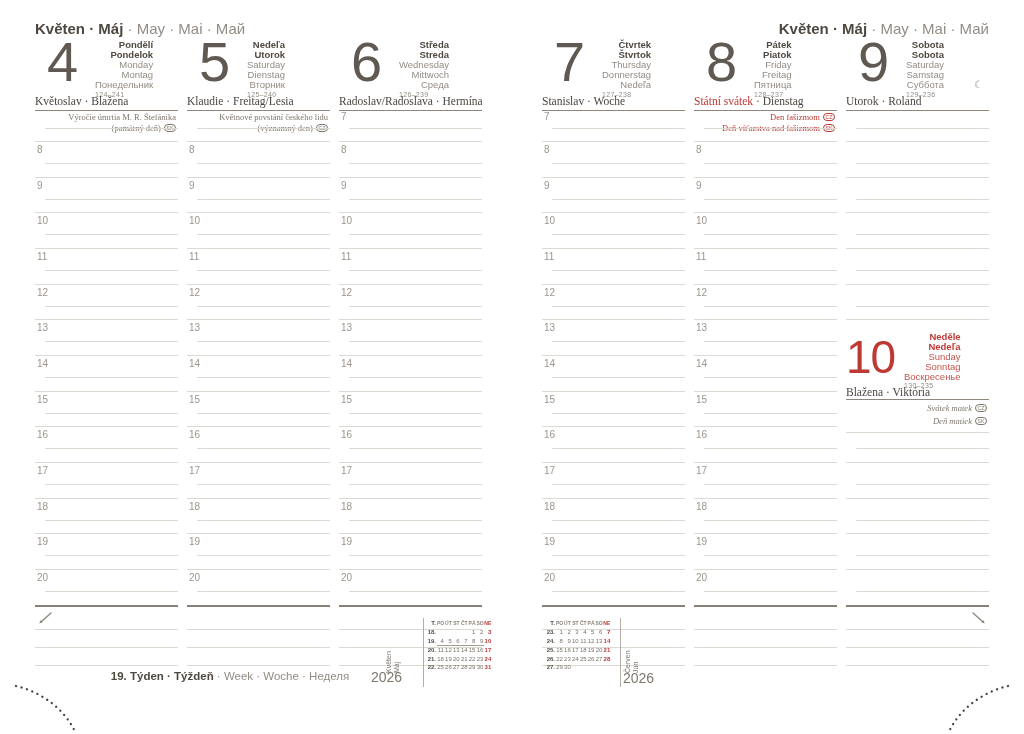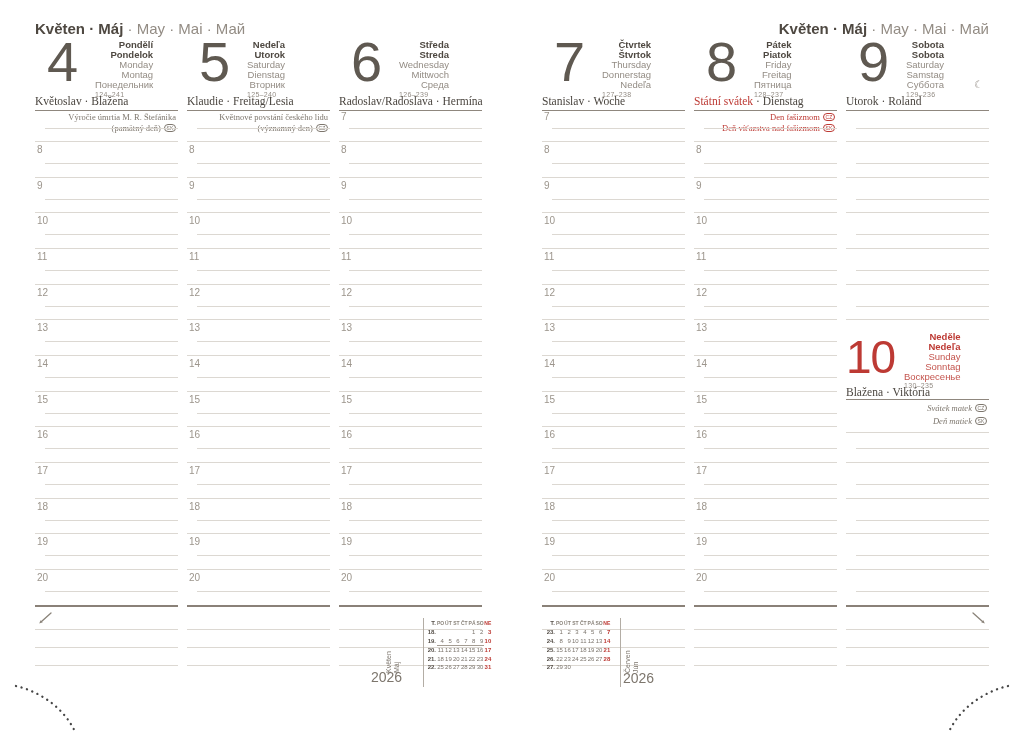--- a/index.html
+++ b/index.html
@@ -58,20 +58,23 @@
 <div class="spread" id="spread">
 
   <div class="page-header left">
     <span>Květen · Máj</span><span class="ph-rest"> · May · Mai · Май</span>
   </div>
 
   <div class="page-header right">
     <span>Květen · Máj</span><span class="ph-rest"> · May · Mai · Май</span>
   </div>
 
+  <div class="week-footer">
+    <span>19. Týden · Týždeň</span><span class="wf-rest"> · Week · Woche · Неделя</span>
+  </div>
 
   <div class="mc-year" style="left:371px;top:670px;">2026</div>
   <div class="mc-year" style="left:623px;top:671px;">2026</div>
 
   <svg class="corner" style="left:12px;top:676px;" width="72" height="58" viewBox="0 0 72 58">
     <path d="M4 10 C 30 16, 54 34, 64 58" fill="none" stroke="#474747" stroke-width="2.3" stroke-dasharray="0.1 5.6" stroke-linecap="round"></path>
   </svg>
   <svg class="corner" style="left:940px;top:676px;" width="72" height="58" viewBox="0 0 72 58">
     <path d="M68 10 C 42 16, 18 34, 8 58" fill="none" stroke="#474747" stroke-width="2.3" stroke-dasharray="0.1 5.6" stroke-linecap="round"></path>
   </svg>

